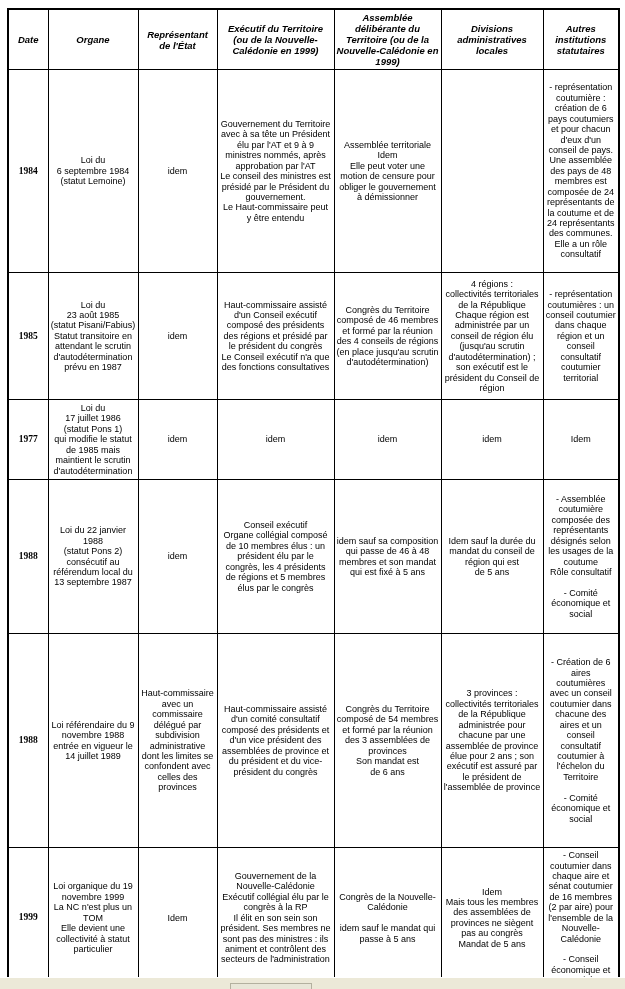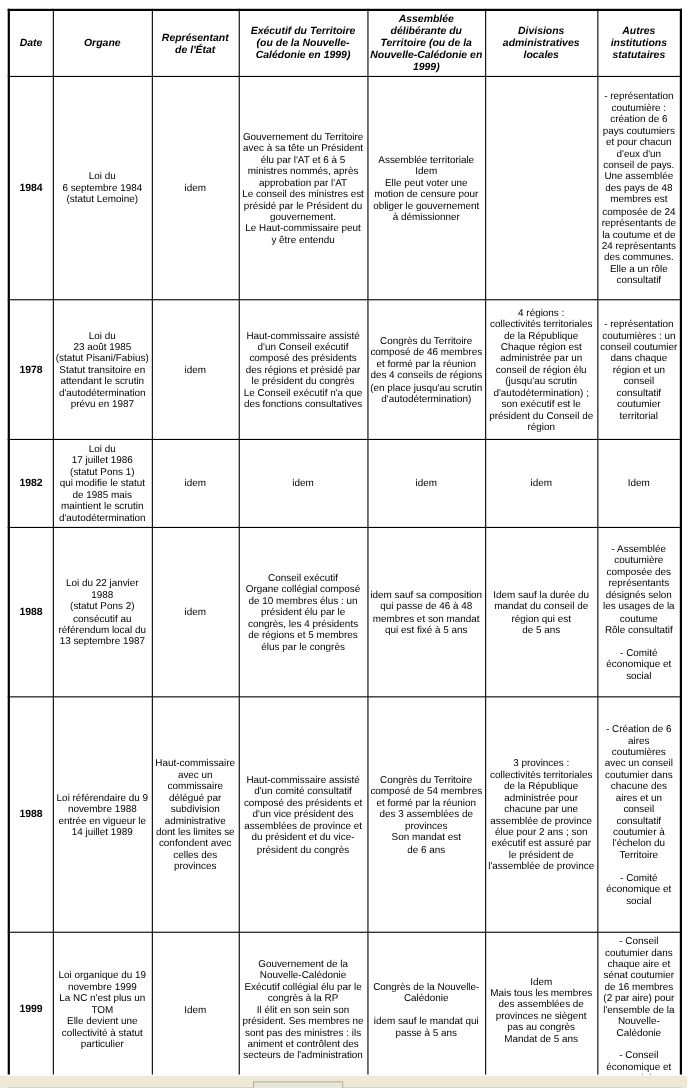--- a/index.html
+++ b/index.html
@@ -29,21 +29,21 @@
     white-space: pre-line;
     word-wrap: break-word;
     overflow: hidden;
     margin-left: 32px;
   }
   .doc-table th {
     font-weight: bold;
     font-style: italic;
     font-size: 9.5px;
   }
-  .doc-table td.date-cell { font-weight: bold; font-size: 9.5px; }
+  .doc-table td.date-cell { font-weight: bold; font-size: 9.5px; font-family: Liberation Serif, serif; }
   .bottom-strip {
     position: absolute;
     left: 0; top: 977px;
     width: 625px; height: 12px;
     background: #ece9d8;
     border-top: 1px solid #ffffff;
     overflow: hidden;
   }
   .partial-control {
     position: absolute;
@@ -79,47 +79,47 @@
         <th>Autres institutions statutaires</th>
       </tr>
     </thead>
     <tbody>
       <tr style="height:203px">
         <td class="date-cell">1984</td>
         <td>Loi du
 6 septembre 1984
 (statut Lemoine)</td>
         <td>idem</td>
-        <td>Gouvernement du Territoire avec à sa tête un Président élu par l'AT et 6 à 5 ministres nommés, après approbation par l'AT
+        <td>Gouvernement du Territoire avec à sa tête un Président élu par l'AT et 9 à 9 ministres nommés, après approbation par l'AT
 Le conseil des ministres est présidé par le Président du gouvernement.
 Le Haut-commissaire peut y être entendu</td>
         <td>Assemblée territoriale
 Idem
 Elle peut voter une motion de censure pour obliger le gouvernement à démissionner</td>
         <td></td>
         <td>- représentation coutumière : création de 6 pays coutumiers et pour chacun d'eux d'un conseil de pays. Une assemblée des pays de 48 membres est composée de 24 représentants de la coutume et de 24 représentants des communes. Elle a un rôle consultatif</td>
       </tr>
       <tr style="height:127px">
-        <td class="date-cell">1978</td>
+        <td class="date-cell">1985</td>
         <td>Loi du
 23 août 1985
 (statut Pisani/Fabius)
 Statut transitoire en attendant le scrutin d'autodétermination prévu en 1987</td>
         <td>idem</td>
         <td>Haut-commissaire assisté d'un Conseil exécutif composé des présidents des régions et présidé par le président du congrès
 Le Conseil exécutif n'a que des fonctions consultatives</td>
         <td>Congrès du Territoire composé de 46 membres et formé par la réunion des 4 conseils de régions
 (en place jusqu'au scrutin d'autodétermination)</td>
         <td>4 régions :
 collectivités territoriales de la République
 Chaque région est administrée par un conseil de région élu (jusqu'au scrutin d'autodétermination) ; son exécutif est le président du Conseil de région</td>
         <td>- représentation coutumières : un conseil coutumier dans chaque région et un conseil consultatif coutumier territorial</td>
       </tr>
       <tr style="height:80px">
-        <td class="date-cell">1982</td>
+        <td class="date-cell">1977</td>
         <td>Loi du
 17 juillet 1986
 (statut Pons 1)
 qui modifie le statut de 1985 mais maintient le scrutin d'autodétermination</td>
         <td>idem</td>
         <td>idem</td>
         <td>idem</td>
         <td>idem</td>
         <td>Idem</td>
       </tr>

